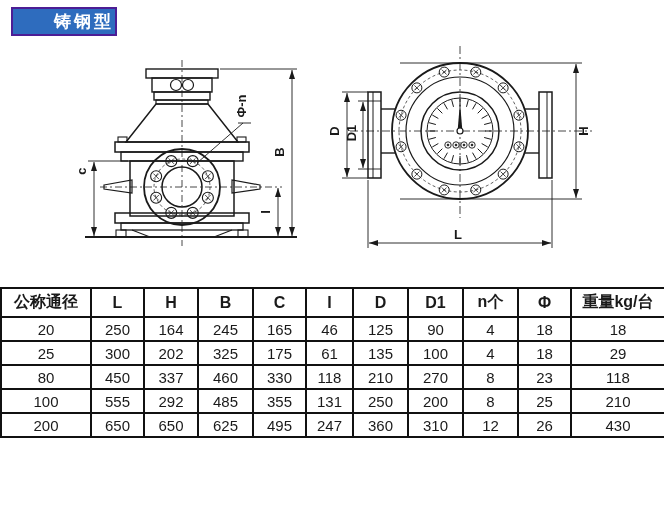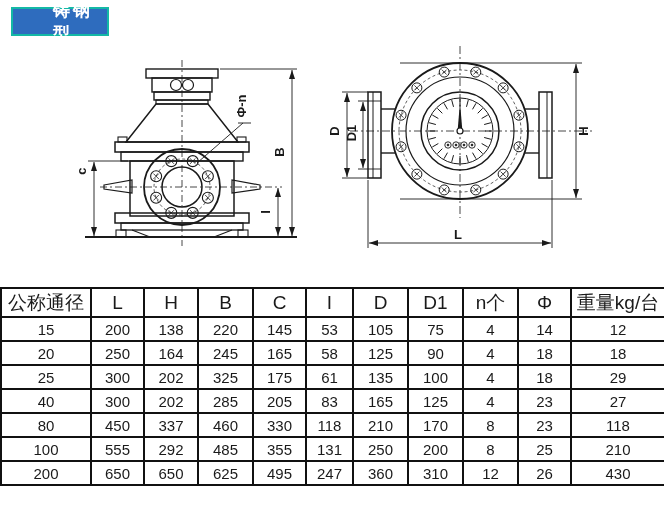--- a/index.html
+++ b/index.html
@@ -2,22 +2,22 @@
 <html><head>
 <meta charset="utf-8">
 <style>
   html,body{margin:0;padding:0;}
   body{
     width:664px;height:514px;position:relative;background:#ffffff;
     font-family:"Liberation Sans","DejaVu Sans",sans-serif;color:#1a1a1a;
     overflow:hidden;
   }
   .badge{
-    position:absolute;left:11px;top:7px;width:98px;height:29px;
-    background:#2e6cbe;border:2px solid #14b8a6;box-sizing:border-box;
+    position:absolute;left:11px;top:7px;width:106px;height:29px;
+    background:#2e6cbe;border:2px solid #4c1d95;box-sizing:border-box;
     display:flex;align-items:center;justify-content:center;padding-left:40px;
   }
   .badge span{
     color:#ffffff;font-size:17px;font-weight:bold;letter-spacing:3px;
     font-family:"Liberation Sans",sans-serif;
   }
   .drawing-area{position:absolute;left:0;top:0;width:664px;height:286px;}
   svg text{
     font-family:"Liberation Sans","DejaVu Sans",sans-serif;
     fill:#1a1a1a;
@@ -25,21 +25,21 @@
   .dim-label{font-size:13px;font-weight:bold;}
   table.spec{
     position:absolute;left:0px;top:287px;width:664px;
     border-collapse:collapse;table-layout:fixed;
     font-family:"Liberation Sans","DejaVu Sans",sans-serif;
   }
   table.spec th,table.spec td{
     border:2px solid #111111;text-align:center;vertical-align:middle;
     padding:0;overflow:hidden;white-space:nowrap;
   }
-  table.spec th{height:27px;font-size:19px;font-weight:normal;}
+  table.spec th{height:27px;font-size:16px;font-weight:bold;}
   table.spec td{height:22px;font-size:15px;font-weight:normal;}
 </style>
 </head>
 <body>
 
 <div class="badge">
   <span>铸钢型</span>
 </div>
 
 <div class="drawing-area">
@@ -291,80 +291,54 @@
         <th>I</th>
         <th>D</th>
         <th>D1</th>
         <th>n个</th>
         <th>Φ</th>
         <th>重量kg/台</th>
       </tr>
     </thead>
   <tbody>
       <tr>
-        <td>15</td>
-        <td>200</td>
-        <td>138</td>
-        <td>220</td>
-        <td>145</td>
-        <td>53</td>
-        <td>105</td>
-        <td>75</td>
-        <td>4</td>
-        <td>14</td>
-        <td>12</td>
-      </tr>
-      <tr>
         <td>20</td>
         <td>250</td>
         <td>164</td>
         <td>245</td>
         <td>165</td>
-        <td>58</td>
+        <td>46</td>
         <td>125</td>
         <td>90</td>
         <td>4</td>
         <td>18</td>
         <td>18</td>
       </tr>
       <tr>
         <td>25</td>
         <td>300</td>
         <td>202</td>
         <td>325</td>
         <td>175</td>
         <td>61</td>
         <td>135</td>
         <td>100</td>
         <td>4</td>
         <td>18</td>
         <td>29</td>
       </tr>
       <tr>
-        <td>40</td>
-        <td>300</td>
-        <td>202</td>
-        <td>285</td>
-        <td>205</td>
-        <td>83</td>
-        <td>165</td>
-        <td>125</td>
-        <td>4</td>
-        <td>23</td>
-        <td>27</td>
-      </tr>
-      <tr>
         <td>80</td>
         <td>450</td>
         <td>337</td>
         <td>460</td>
         <td>330</td>
         <td>118</td>
         <td>210</td>
-        <td>170</td>
+        <td>270</td>
         <td>8</td>
         <td>23</td>
         <td>118</td>
       </tr>
       <tr>
         <td>100</td>
         <td>555</td>
         <td>292</td>
         <td>485</td>
         <td>355</td>

